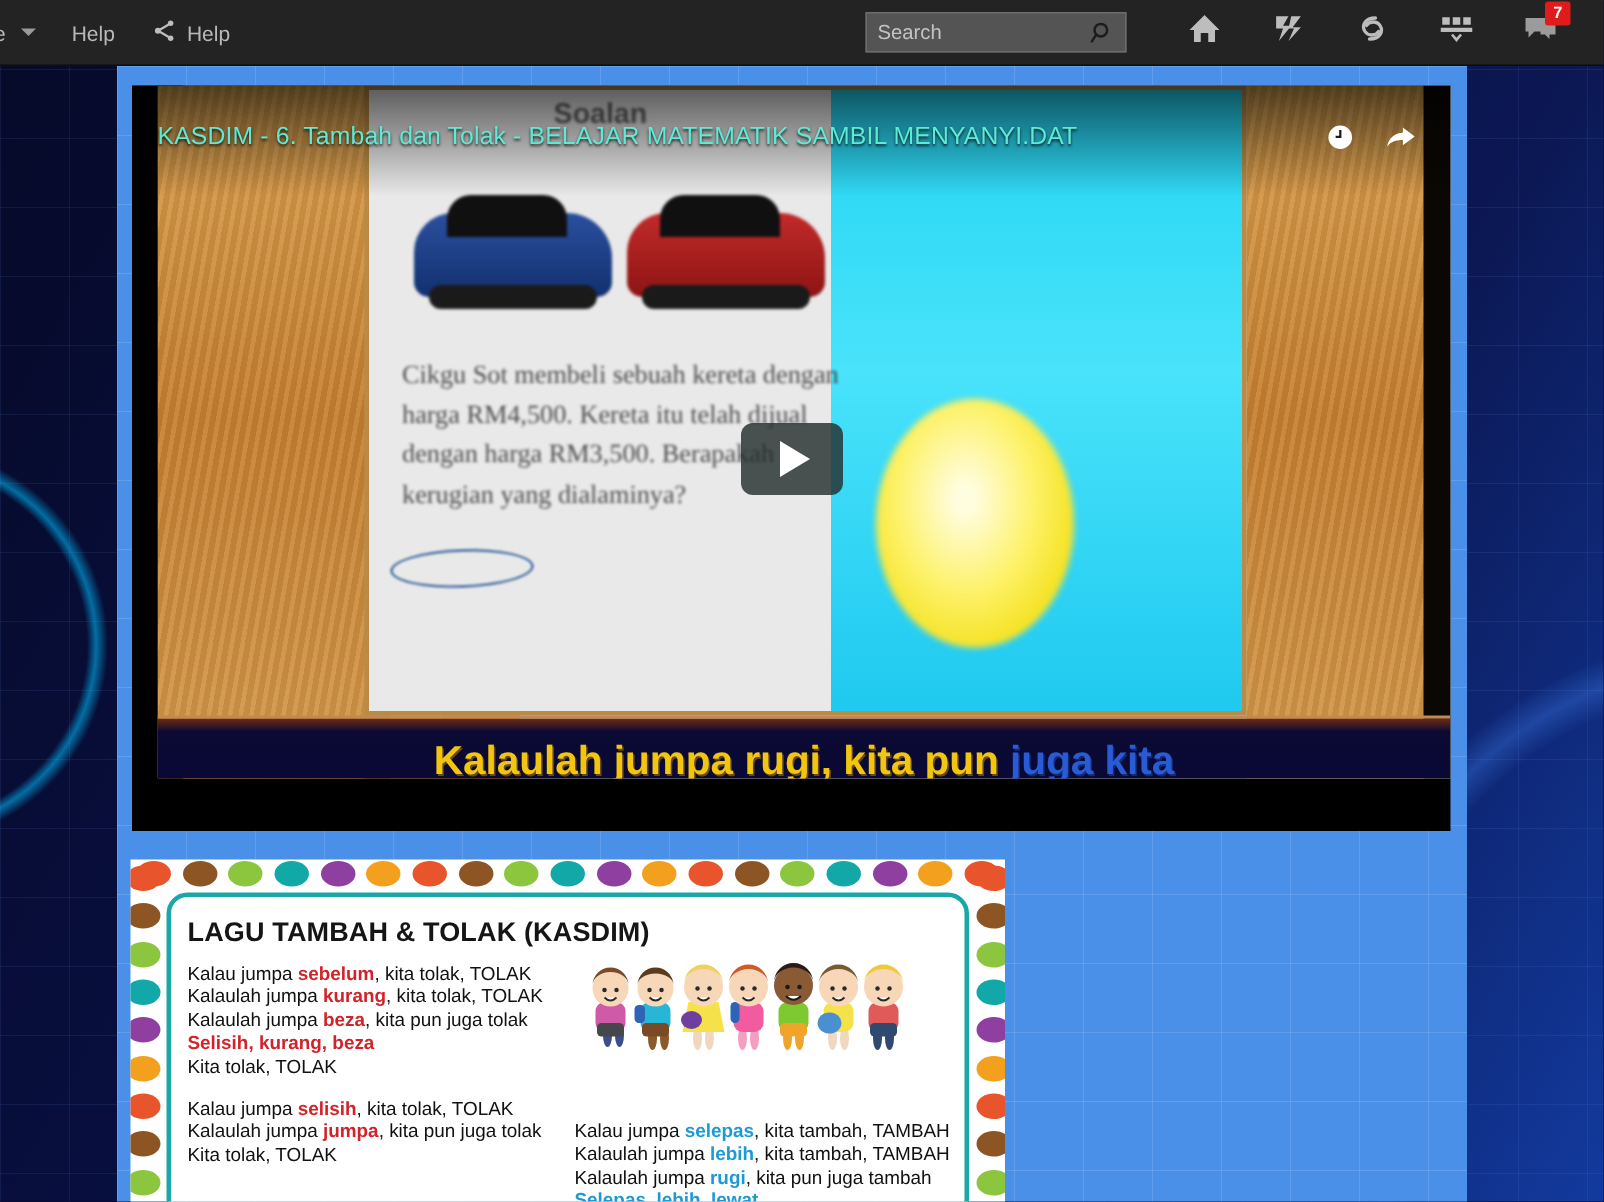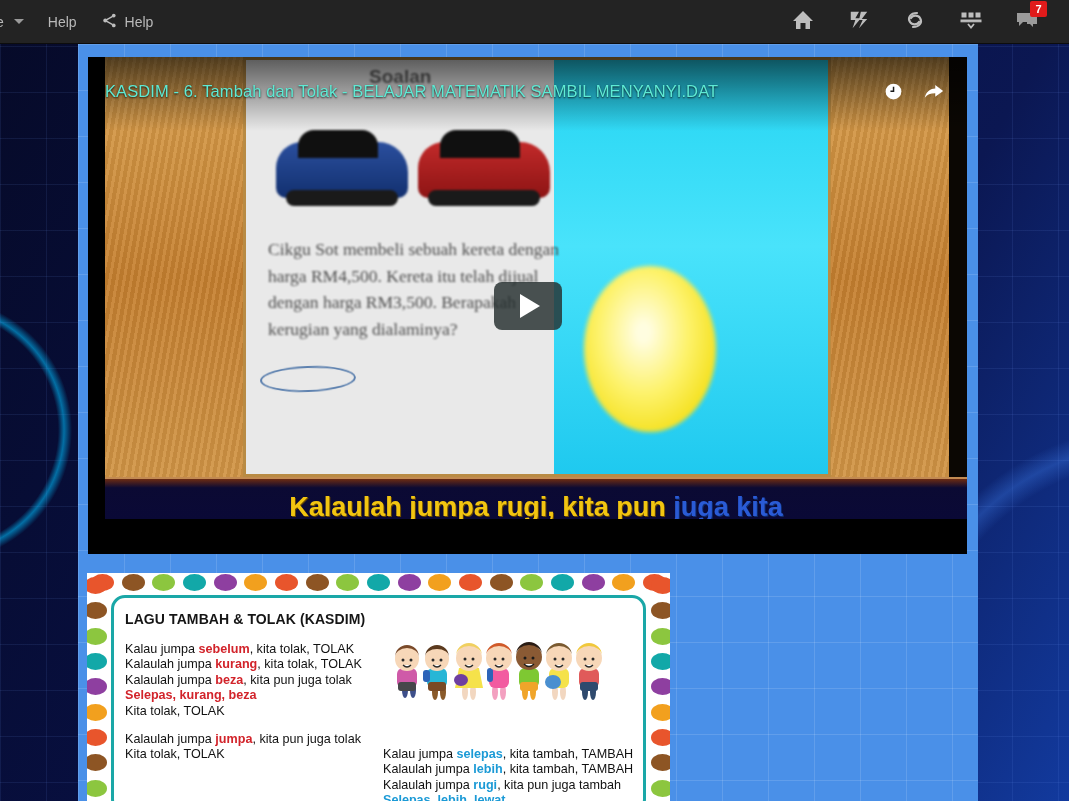--- a/index.html
+++ b/index.html
@@ -238,21 +238,21 @@
   .dot-col.left { left: -5px; }
   .dot-col.right { right: -5px; }
   .dot { width: 23px; height: 17px; border-radius: 50%; flex: none; }
   .inner-frame {
     position: absolute; left: 24px; top: 22px; right: 24px; bottom: -12px;
     border: 3px solid #1aa7a7; border-radius: 14px;
     background: #fff;
   }
   .card-title {
     position: absolute; left: 38px; top: 38px;
-    font-size: 14px; font-weight: bold; color: #151515;
+    font-size: 18px; font-weight: bold; color: #151515;
     letter-spacing: .1px;
   }
   .lyr-col { position: absolute; font-size: 12.6px; line-height: 15.4px; color: #111; }
   .lyr-col.a { left: 38px; top: 69px; width: 300px; }
   .lyr-col.b { left: 38px; top: 159px; width: 300px; }
   .lyr-col.c { left: 296px; top: 174px; width: 290px; }
   .lyr-line { white-space: nowrap; }
   .hl-red  { color: #d2232a; font-weight: bold; }
   .hl-blue { color: #1b9ad6; font-weight: bold; }
 
@@ -286,20 +286,29 @@
           <line x1="8.2" y1="10.8" x2="15.8" y2="6.4"></line>
           <line x1="8.2" y1="13.2" x2="15.8" y2="17.6"></line>
         </svg>
       </span>
       <span>Help</span>
     </div>
   </div>
 
   <div class="tb-right">
 
+    <div class="searchbox">
+      <input type="text" placeholder="Search" style="">
+      <span class="search-ico">
+        <svg width="18" height="18" viewBox="0 0 24 24" fill="none" stroke="#1c1c1c" stroke-width="2.2" stroke-linecap="round">
+          <circle cx="10.5" cy="9.5" r="5.6"></circle>
+          <line x1="6.2" y1="13.6" x2="2.6" y2="19.4"></line>
+        </svg>
+      </span>
+    </div>
 
     <div class="ico-btn">
       <span>
         <svg width="24" height="24" viewBox="0 0 24 24" fill="#bdbdbd">
           <path d="M12 3 L22 13 L19 13 L19 21 L14.5 21 L14.5 15 L9.5 15 L9.5 21 L5 21 L5 13 L2 13 Z"></path>
         </svg>
       </span>
     </div>
 
     <div class="ico-btn">
@@ -440,24 +449,25 @@
       <div class="dot" style="background: rgb(140, 198, 63);"></div>
     </div>
   <div class="inner-frame"></div>
 
   <div class="card-title">LAGU TAMBAH &amp;  TOLAK (KASDIM)</div>
 
   <div class="lyr-col a">
       <div class="lyr-line">Kalau jumpa <span class="hl-red">sebelum</span>, kita tolak, TOLAK</div>
       <div class="lyr-line">Kalaulah jumpa <span class="hl-red">kurang</span>, kita tolak, TOLAK</div>
       <div class="lyr-line">Kalaulah jumpa <span class="hl-red">beza</span>, kita pun juga tolak</div>
-      <div class="lyr-line"><span class="hl-red">Selepas, kurang, beza</span></div>
+      <div class="lyr-line"><span class="hl-red">Selisih, kurang, beza</span></div>
       <div class="lyr-line">Kita tolak, TOLAK</div>
     </div>
   <div class="lyr-col b">
+      <div class="lyr-line">Kalau jumpa <span class="hl-red">selisih</span>, kita tolak, TOLAK</div>
       <div class="lyr-line">Kalaulah jumpa <span class="hl-red">jumpa</span>, kita pun juga tolak</div>
       <div class="lyr-line">Kita tolak, TOLAK</div>
     </div>
   <div class="lyr-col c">
       <div class="lyr-line">Kalau jumpa <span class="hl-blue">selepas</span>, kita tambah, TAMBAH</div>
       <div class="lyr-line">Kalaulah jumpa <span class="hl-blue">lebih</span>, kita tambah, TAMBAH</div>
       <div class="lyr-line">Kalaulah jumpa <span class="hl-blue">rugi</span>, kita pun juga tambah</div>
       <div class="lyr-line"><span class="hl-blue">Selepas, lebih, lewat</span></div>
     </div>
 </div>

